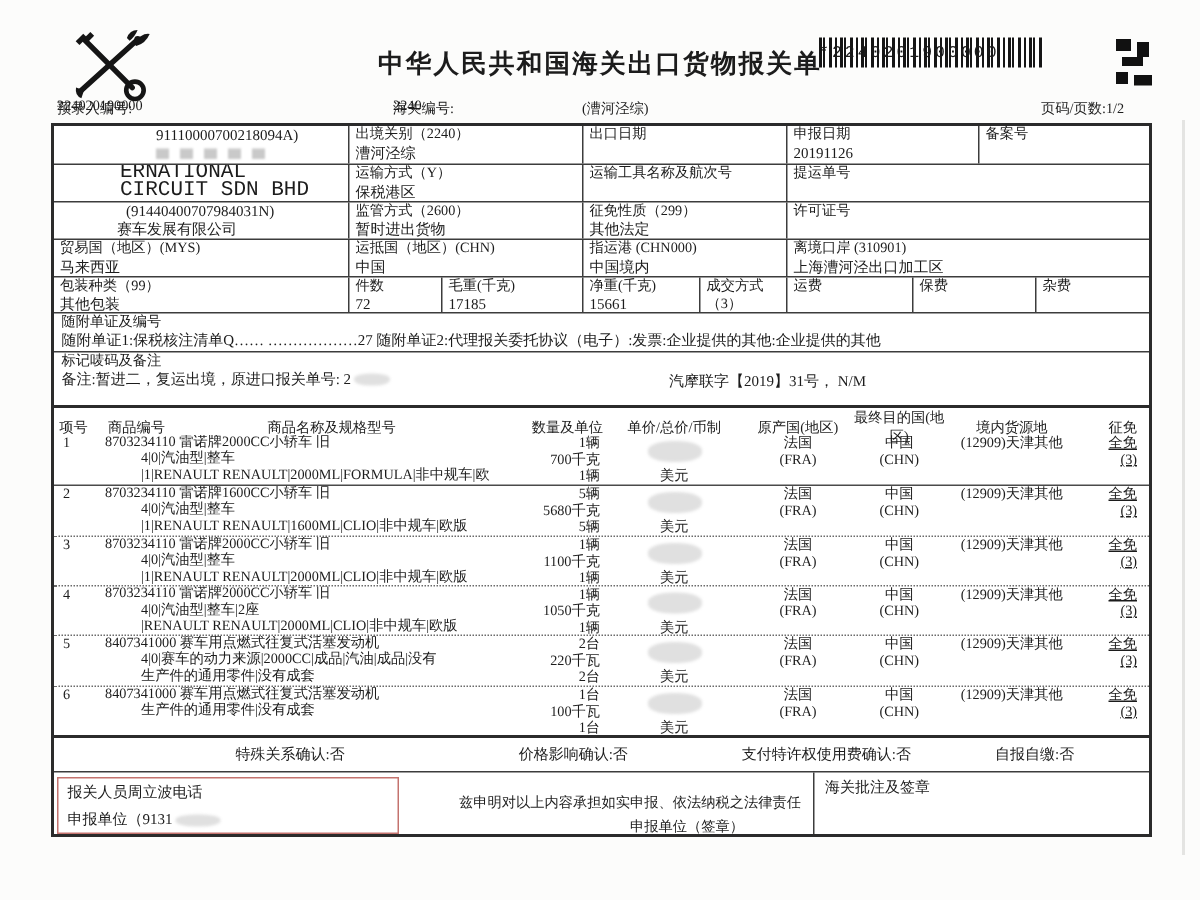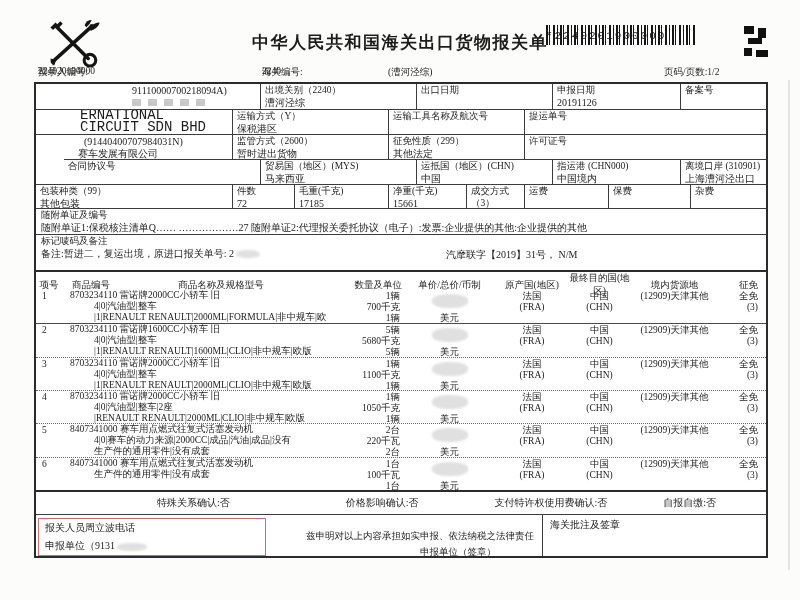--- a/index.html
+++ b/index.html
@@ -22,21 +22,21 @@
   .info{position:absolute;top:66px;left:0;width:100%;font-size:9.5px;}
   .info span{position:absolute;white-space:nowrap;}
 
   
   .tbl{position:absolute;left:34px;top:82px;width:734px;height:476px;
        border:2px solid #2b2b2b;box-sizing:border-box;display:flex;flex-direction:column;
        font-size:10px;background:#fff;}
   .tbl *{box-sizing:border-box;}
   .row{display:grid;border-top:1px solid #3c3c3c;}
   .row.first{border-top:none;}
-  .r135{grid-template-columns:196px 156px 136px 128px auto;margin-left:28px;}
+  .r135{grid-template-columns:196px 156px 136px 128px auto;}
   .r23{grid-template-columns:196px 156px 136px auto;}
   .r5{grid-template-columns:196px 62px 94px 78px 58px 84px 82px auto;}
   .h25{height:25px;} .h24{height:24px;} .h26{height:26px;} .h36{height:36px;}
   .cell{border-left:1px solid #3c3c3c;padding:1px 4px;overflow:hidden;line-height:11.5px;}
   .cell:first-child{border-left:none;}
   .lbl{font-size:9.5px;} .val{font-size:10px;}
   .bottomed{display:flex;flex-direction:column;justify-content:flex-end;}
   .scrib{display:inline-block;width:78px;height:7px;margin:2px 0 0 64px;opacity:.45;filter:blur(.6px);
          background:repeating-linear-gradient(90deg,#8a8a8a 0 9px,transparent 9px 16px);}
   .smudge{display:inline-block;background:#9a9a9a;opacity:.3;filter:blur(1.2px);border-radius:45%;}
@@ -55,21 +55,21 @@
          font-size:9.5px;line-height:11px;overflow:hidden;}
   .sep-solid{border-top:1px solid #4a4a4a;}
   .sep-dotted{border-top:1px dotted #6b6b6b;}
   .gno{padding:1px 0 0 6px;}
   .gname .l1{padding-left:8px;white-space:nowrap;}
   .gname .l2,.gname .l3{padding-left:32px;white-space:nowrap;}
   .gqty{text-align:right;padding:1px 2px 0 0;}
   .gprice{display:flex;flex-direction:column;align-items:center;padding-top:2px;}
   .gprice .cur{margin-top:auto;}
   .gctr{text-align:center;padding-top:1px;}
-  .gexempt{text-align:right;padding:1px 8px 0 0;}
+  .gexempt{text-align:right;padding:1px 8px 0 0;text-decoration:underline;}
 
   
   .confirm{height:24px;border-top:2px solid #2b2b2b;display:flex;align-items:center;font-size:10px;}
   .confirm span{white-space:nowrap;}
   .confirm .c1{margin-left:121px;} .confirm .c2{margin-left:116px;}
   .confirm .c3{margin-left:76px;} .confirm .c4{margin-left:56px;}
 
   
   .footer{flex:1;border-top:1px solid #3c3c3c;display:grid;grid-template-columns:506px auto;}
   .fleft{position:relative;}
@@ -115,21 +115,21 @@
   <div class="info">
     <span style="left:38px;">
         <span>预录入编号:</span> 
         <span>224020190000</span>
       </span>
     <span style="left:262px;">
         <span>海关编号:</span> 
         <span>2240</span>
       </span>
     <span style="left:388px;">(漕河泾综)</span>
-    <span style="left:664px;">页码/页数:1/2</span>
+    <span style="left:694px;">页码/页数:1/2</span>
   </div>
 
   <div class="tbl">
 
     <div class="row first r135 h25">
       <div class="cell">
         <div style="padding-left:64px;">91110000700218094A)</div>
         <span class="scrib"></span>
       </div>
       <div class="cell">
@@ -176,23 +176,20 @@
       <div class="cell">
         <div class="lbl">征免性质（299）</div>
         <div class="val">其他法定</div>
       </div>
       <div class="cell">
         <div class="lbl">许可证号</div>
       </div>
     </div>
 
     <div class="row r135 h25">
-      <div class="cell">
-        <div class="lbl">合同协议号</div>
-      </div>
       <div class="cell">
         <div class="lbl">贸易国（地区）(MYS)</div>
         <div class="val">马来西亚</div>
       </div>
       <div class="cell">
         <div class="lbl">运抵国（地区）(CHN)</div>
         <div class="val">中国</div>
       </div>
       <div class="cell">
         <div class="lbl">指运港 (CHN000)</div>

